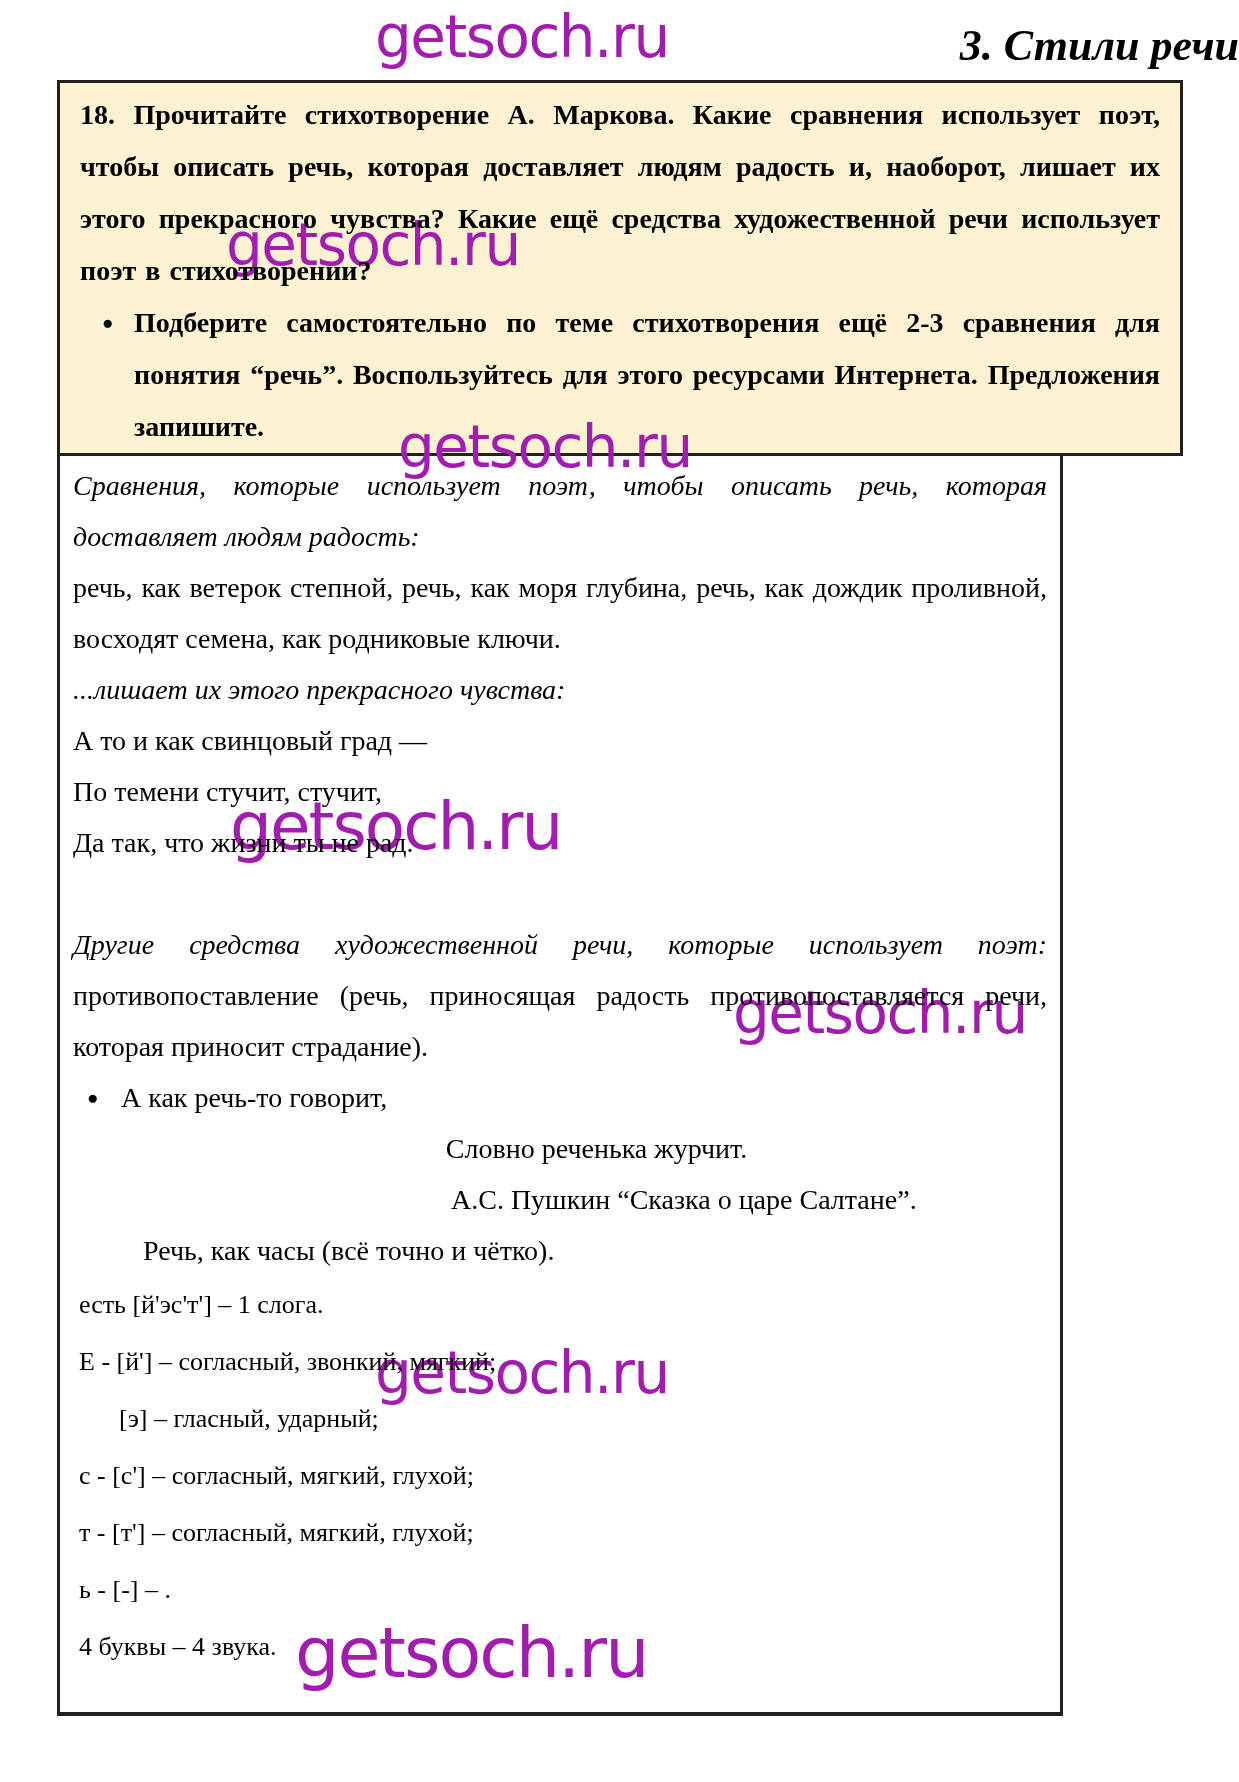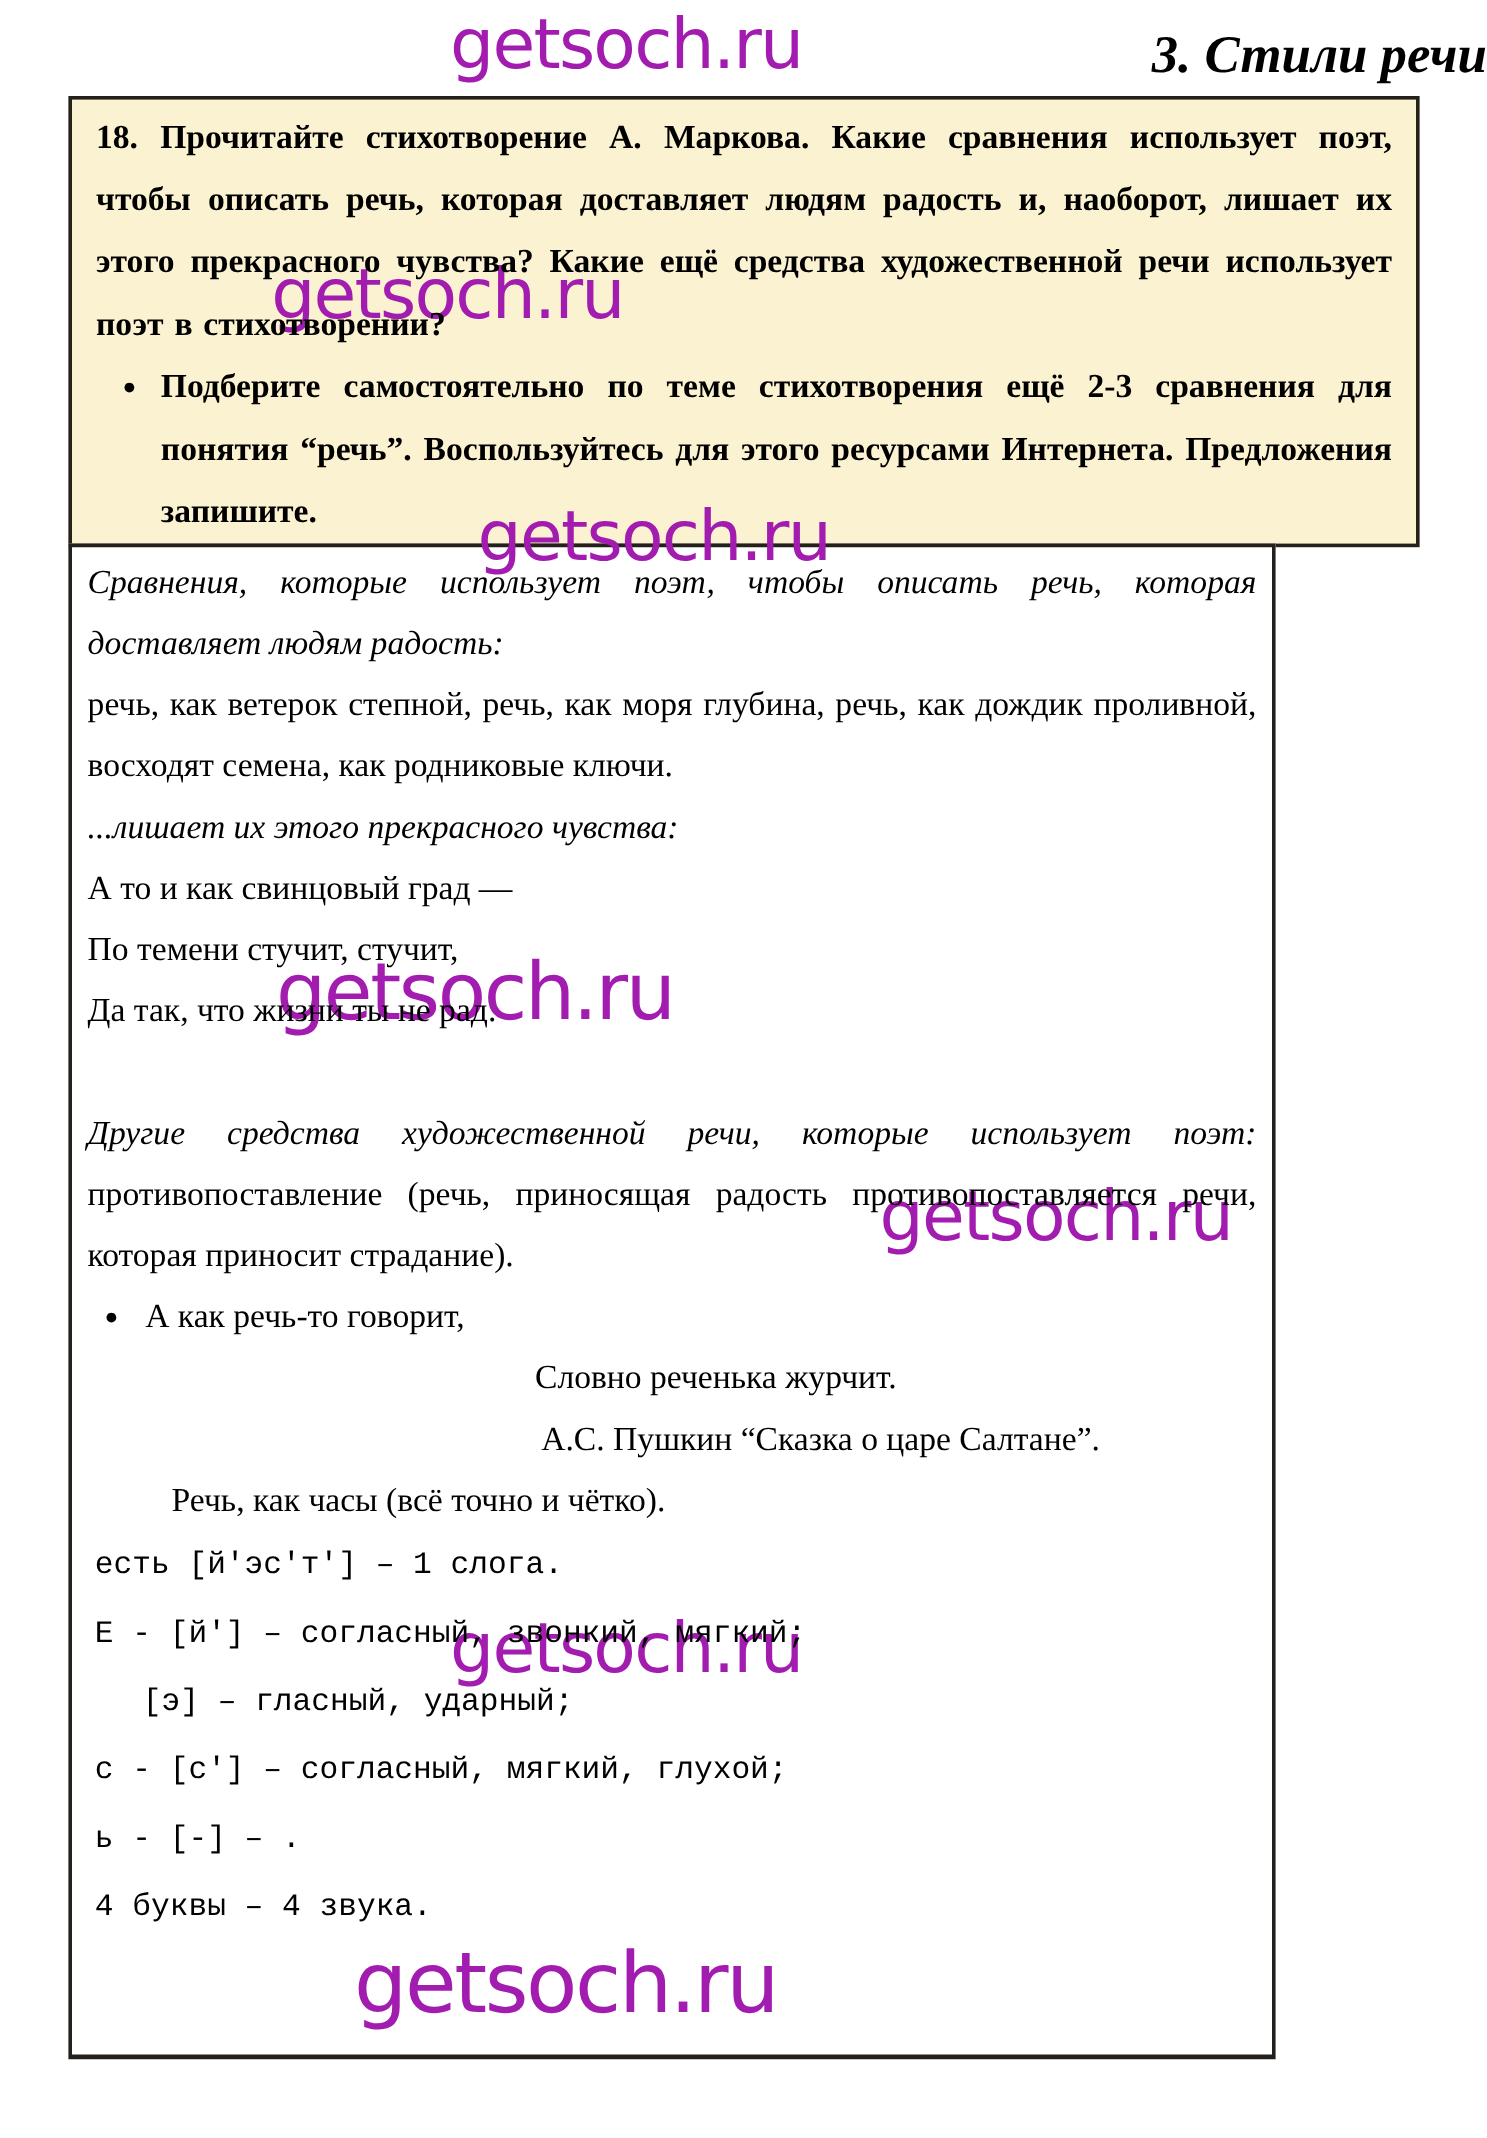--- a/index.html
+++ b/index.html
@@ -33,21 +33,21 @@
   .just-full{text-align:justify;text-align-last:justify;}
   .italic{font-style:italic;}
   .blank{height:51px;}
 
   .answer-bullet{padding-left:48px;}
   .answer-bullet .marker{left:14px;}
   .quote2{padding-left:73px;text-align:center;}
   .attribution{padding-left:378px;}
   .clock{padding-left:70px;}
 
-  .phonetic{position:relative;z-index:2;font-family:Liberation Mono, monospace;
+  .phonetic{position:relative;z-index:2;font-family:Liberation Serif, serif;
             font-size:26px;line-height:57px;padding-left:6px;}
   .phonetic p{margin:0;}
   .phonetic .indent{padding-left:40px;}
 </style>
 </head>
 <body>
 
 <div class="page">
 
   <div class="wm" style="left:375px;top:8px;font-size:58px">getsoch.ru</div>
@@ -84,18 +84,19 @@
     </div>
     <p class="quote2 txt">Словно реченька журчит.</p>
     <p class="attribution txt">А.С. Пушкин “Сказка о царе Салтане”.</p>
     <p class="clock txt">Речь, как часы (всё точно и чётко).</p>
 
     <div class="phonetic">
       <p>есть [й'эс'т'] – 1 слога.</p>
       <p>Е - [й'] – согласный, звонкий, мягкий;</p>
       <p class="indent">[э] – гласный, ударный;</p>
       <p>с - [с'] – согласный, мягкий, глухой;</p>
+      <p>т - [т'] – согласный, мягкий, глухой;</p>
       <p>ь - [-] – .</p>
       <p>4 буквы – 4 звука.</p>
     </div>
   </section>
 
 </div>
 
 </body></html>

